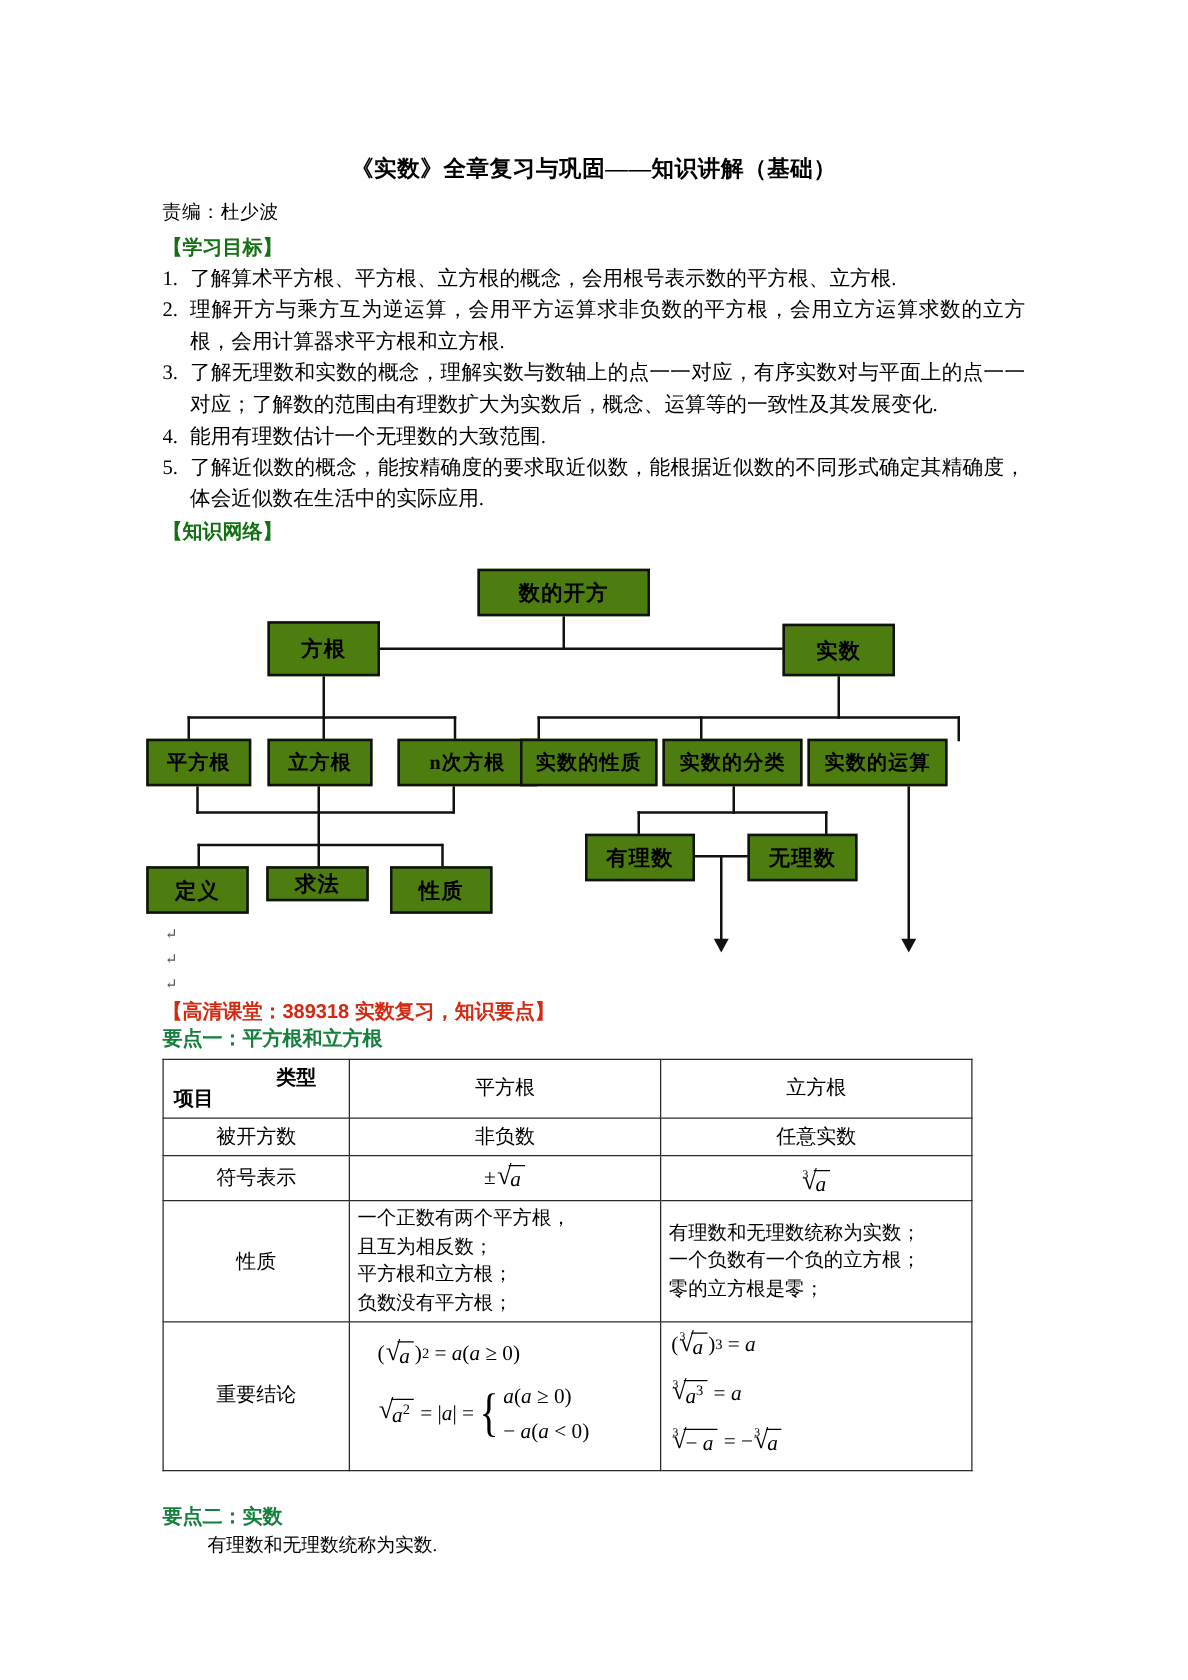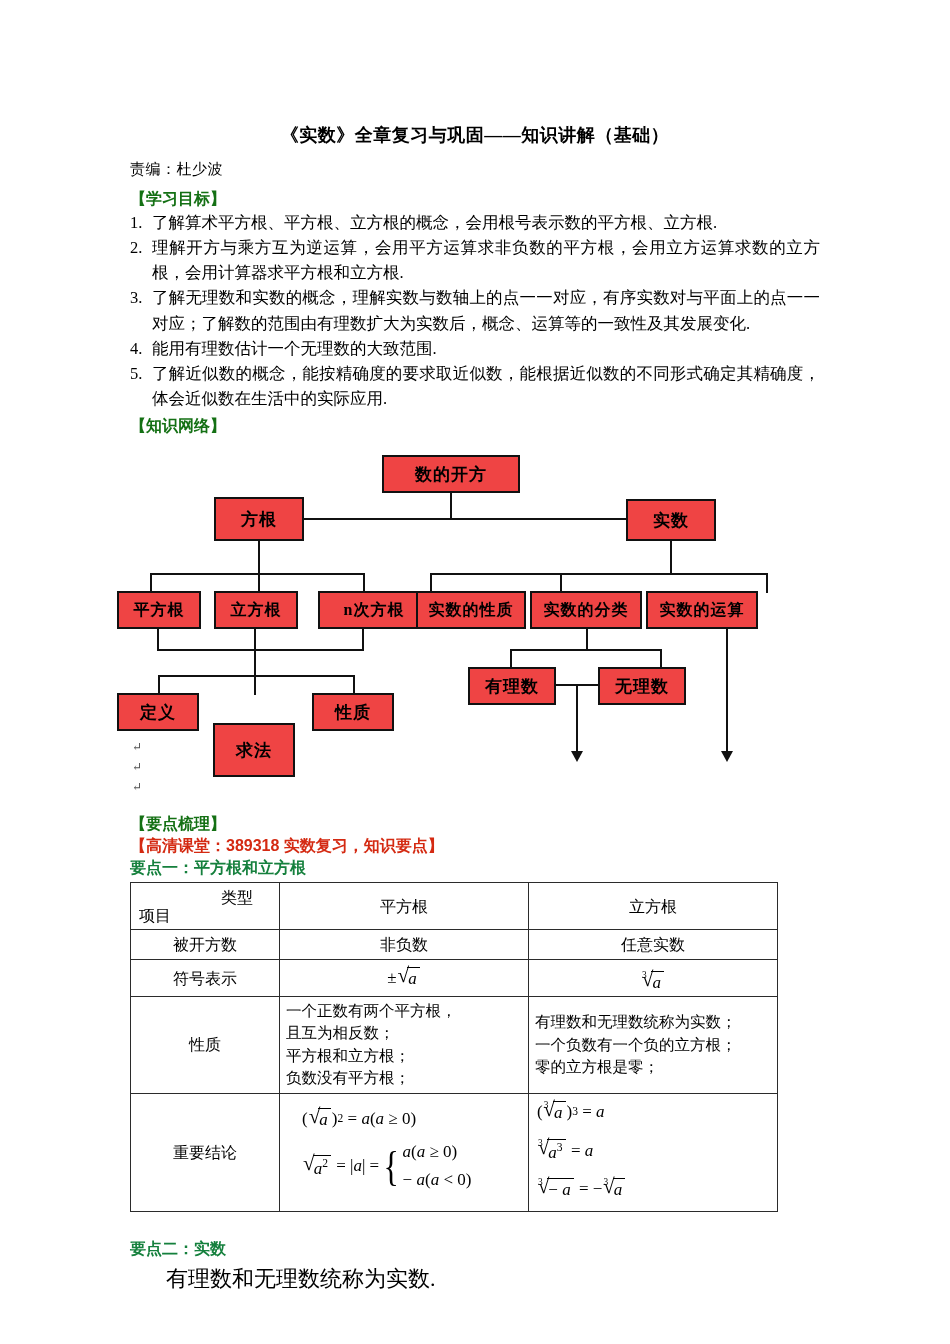--- a/index.html
+++ b/index.html
@@ -88,21 +88,21 @@
   .diagram {
     position: relative;
     width: 690px;
     height: 360px;
     margin-top: 3px;
     font-family: "Liberation Serif", "DejaVu Serif", serif;
   }
   .dbox {
     position: absolute;
     border: 2px solid #111;
-    background: #ef4444;
+    background: #4d7c0f;
     box-sizing: border-box;
     display: flex;
     align-items: center;
     justify-content: center;
     font-weight: bold;
     font-size: 17px;
     letter-spacing: 1px;
     white-space: nowrap;
     z-index: 3;
   }
@@ -147,20 +147,21 @@
     line-height: 1.45;
   }
   td.col-a { width: 148px; text-align: center; }
   td.col-b { width: 236px; }
   td.col-c { width: 236px; }
   td.ctr { text-align: center; }
   .corner {
     position: relative;
     height: 46px;
     padding: 0 !important;
+    font-weight: bold;
   }
   .corner .t-type {
     position: absolute;
     right: 26px;
     top: 3px;
   }
   .corner .t-item {
     position: absolute;
     left: 8px;
     bottom: 2px;
@@ -216,21 +217,21 @@
   .cases {
     display: inline-flex;
     flex-direction: column;
     justify-content: center;
     line-height: 1.65;
   }
   .eq-line { margin: 7px 0; }
   .eq-line:first-child { margin-top: 3px; }
 
   .para-indent {
-    font-size: 22px;
+    font-size: 15px;
     margin-top: 2px;
     padding-left: 36px;
     line-height: 1.5;
   }
 </style>
 </head>
 <body>
 
 <div class="page">
   <div class="doc">
@@ -303,21 +304,21 @@
       <div class="dline h" style="left:27px; top:210px; width:206px;"></div>
 
       <div class="dline v" style="left:124px; top:210px; height:28px;"></div>
 
       <div class="dline h" style="left:28px; top:236px; width:196px;"></div>
       <div class="dline v" style="left:28px; top:236px; height:20px;"></div>
       <div class="dline v" style="left:124px; top:236px; height:20px;"></div>
       <div class="dline v" style="left:223px; top:236px; height:20px;"></div>
 
       <div class="dbox" style="left:-13px; top:254px; width:82px; height:38px;">定义</div>
-      <div class="dbox" style="left:83px; top:254px; width:82px; height:54px;margin-top:30px;">求法</div>
+      <div class="dbox" style="left:83px; top:254px; width:82px; height:28px;">求法</div>
       <div class="dbox" style="left:182px; top:254px; width:82px; height:38px;">性质</div>
 
       <div class="dline v" style="left:456px; top:190px; height:22px;"></div>
       <div class="dline h" style="left:380px; top:210px; width:152px;"></div>
       <div class="dline v" style="left:380px; top:210px; height:20px;"></div>
       <div class="dline v" style="left:530px; top:210px; height:20px;"></div>
 
       <div class="dbox" style="left:338px; top:228px; width:88px; height:38px;">有理数</div>
       <div class="dbox" style="left:468px; top:228px; width:88px; height:38px;">无理数</div>
 
@@ -330,21 +331,20 @@
 
 
       <div class="pilcrows">
         <div>↵</div>
         <div>↵</div>
         <div>↵</div>
         <div>↵</div>
       </div>
     </div>
 
-    <div class="hd-green" style="margin-top:14px;">【要点梳理】</div>
     <div class="hd-red">【高清课堂：389318  实数复习，知识要点】</div>
     <div class="hd-orange">要点一：平方根和立方根</div>
 
     <table class="main">
       <tbody>
         <tr>
           <td class="col-a corner">
             <span class="t-type">类型</span>
             <span class="t-item">项目</span>
           </td>

